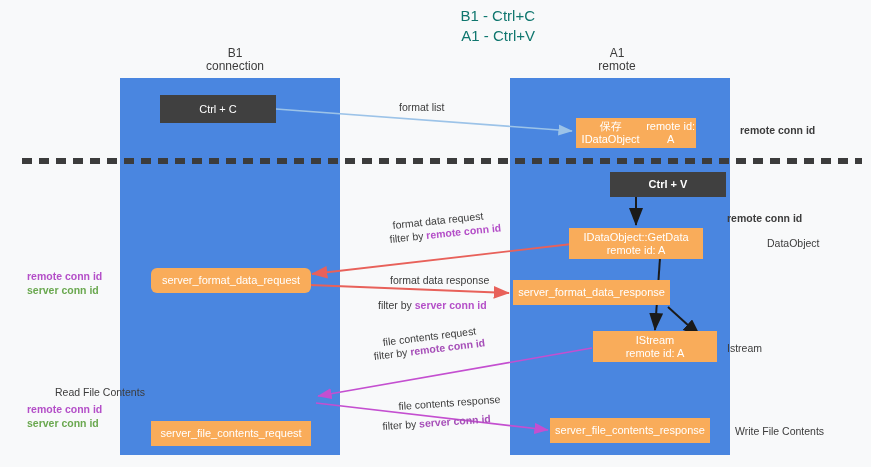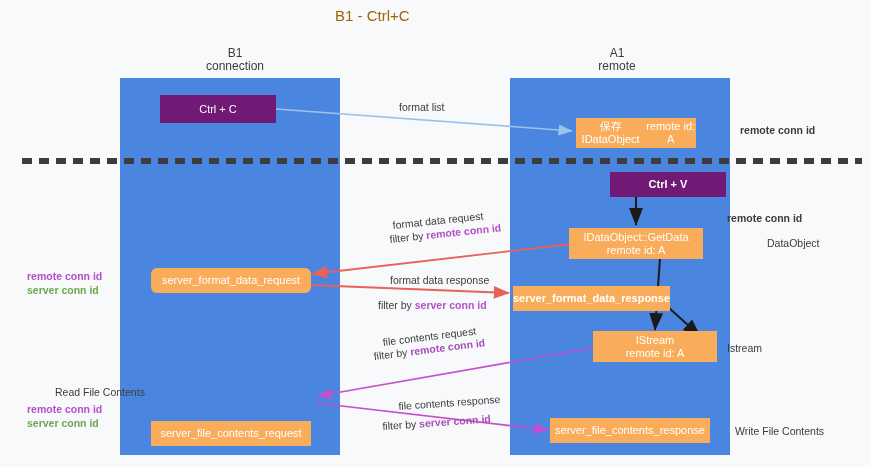--- a/index.html
+++ b/index.html
@@ -8,30 +8,30 @@
     background:#f8f9fa;
     font-family:"Liberation Sans","DejaVu Sans",sans-serif;
     overflow:hidden;
     position:relative;
   }
   #stage{position:absolute;left:0;top:0;width:871px;height:467px;}
 
   .lane{position:absolute;background:#4a86e0;}
   .lane-hdr{position:absolute;text-align:center;color:#3c3c3c;font-size:12px;line-height:13px;}
 
-  .title{position:absolute;text-align:left;color:#a16207;font-size:15px;line-height:20px;}
+  .title{position:absolute;text-align:right;color:#0f766e;font-size:15px;line-height:20px;}
 
   .box{
     position:absolute;
     display:flex;align-items:center;justify-content:center;
     text-align:center;
     color:#ffffff;font-size:11px;line-height:13px;
     box-sizing:border-box;
   }
-  .box.green{background:#701a75;}
+  .box.green{background:#404040;}
   .box.orange{background:#f9ac5a;}
 
   .edgelabel{
     position:absolute;
     font-size:10.5px;
     color:#3c3c3c;
     white-space:nowrap;
   }
   .purple{color:#b44fc8;font-weight:bold;}
   .green-t{color:#6aa84f;font-weight:bold;}
@@ -45,20 +45,21 @@
 
   svg{position:absolute;left:0;top:0;width:871px;height:467px;overflow:visible;pointer-events:none;}
 </style>
 </head>
 <body>
 
 <div id="stage">
 
   <div class="title" style="left:335px;top:6px;width:200px;">
     <div>B1 - Ctrl+C</div>
+    <div>A1 - Ctrl+V</div>
   </div>
 
   <div class="lane-hdr" style="left:130px;top:47px;width:210px;">
     <div>B1</div>
     <div>connection</div>
   </div>
   <div class="lane-hdr" style="left:512px;top:47px;width:210px;">
     <div>A1</div>
     <div>remote</div>
   </div>
@@ -116,21 +117,21 @@
 
   <div class="box orange" style="left:569px;top:228px;width:134px;height:31px;flex-direction:column;">
     <span>IDataObject::GetData</span>
     <span>remote id: A</span>
   </div>
 
   <div class="box orange" style="left:151px;top:268px;width:160px;height:25px;border-radius:6px;">
     <span>server_format_data_request</span>
   </div>
 
-  <div class="box orange" style="left:513px;top:286px;width:157px;height:25px;font-weight:bold;">
+  <div class="box orange" style="left:513px;top:280px;width:157px;height:25px;">
     <span>server_format_data_response</span>
   </div>
 
   <div class="box orange" style="left:593px;top:331px;width:124px;height:31px;flex-direction:column;">
     <span>IStream</span>
     <span>remote id: A</span>
   </div>
 
   <div class="box orange" style="left:151px;top:385px;width:160px;height:25px;margin-top:36px;">
     <span>server_file_contents_request</span>

